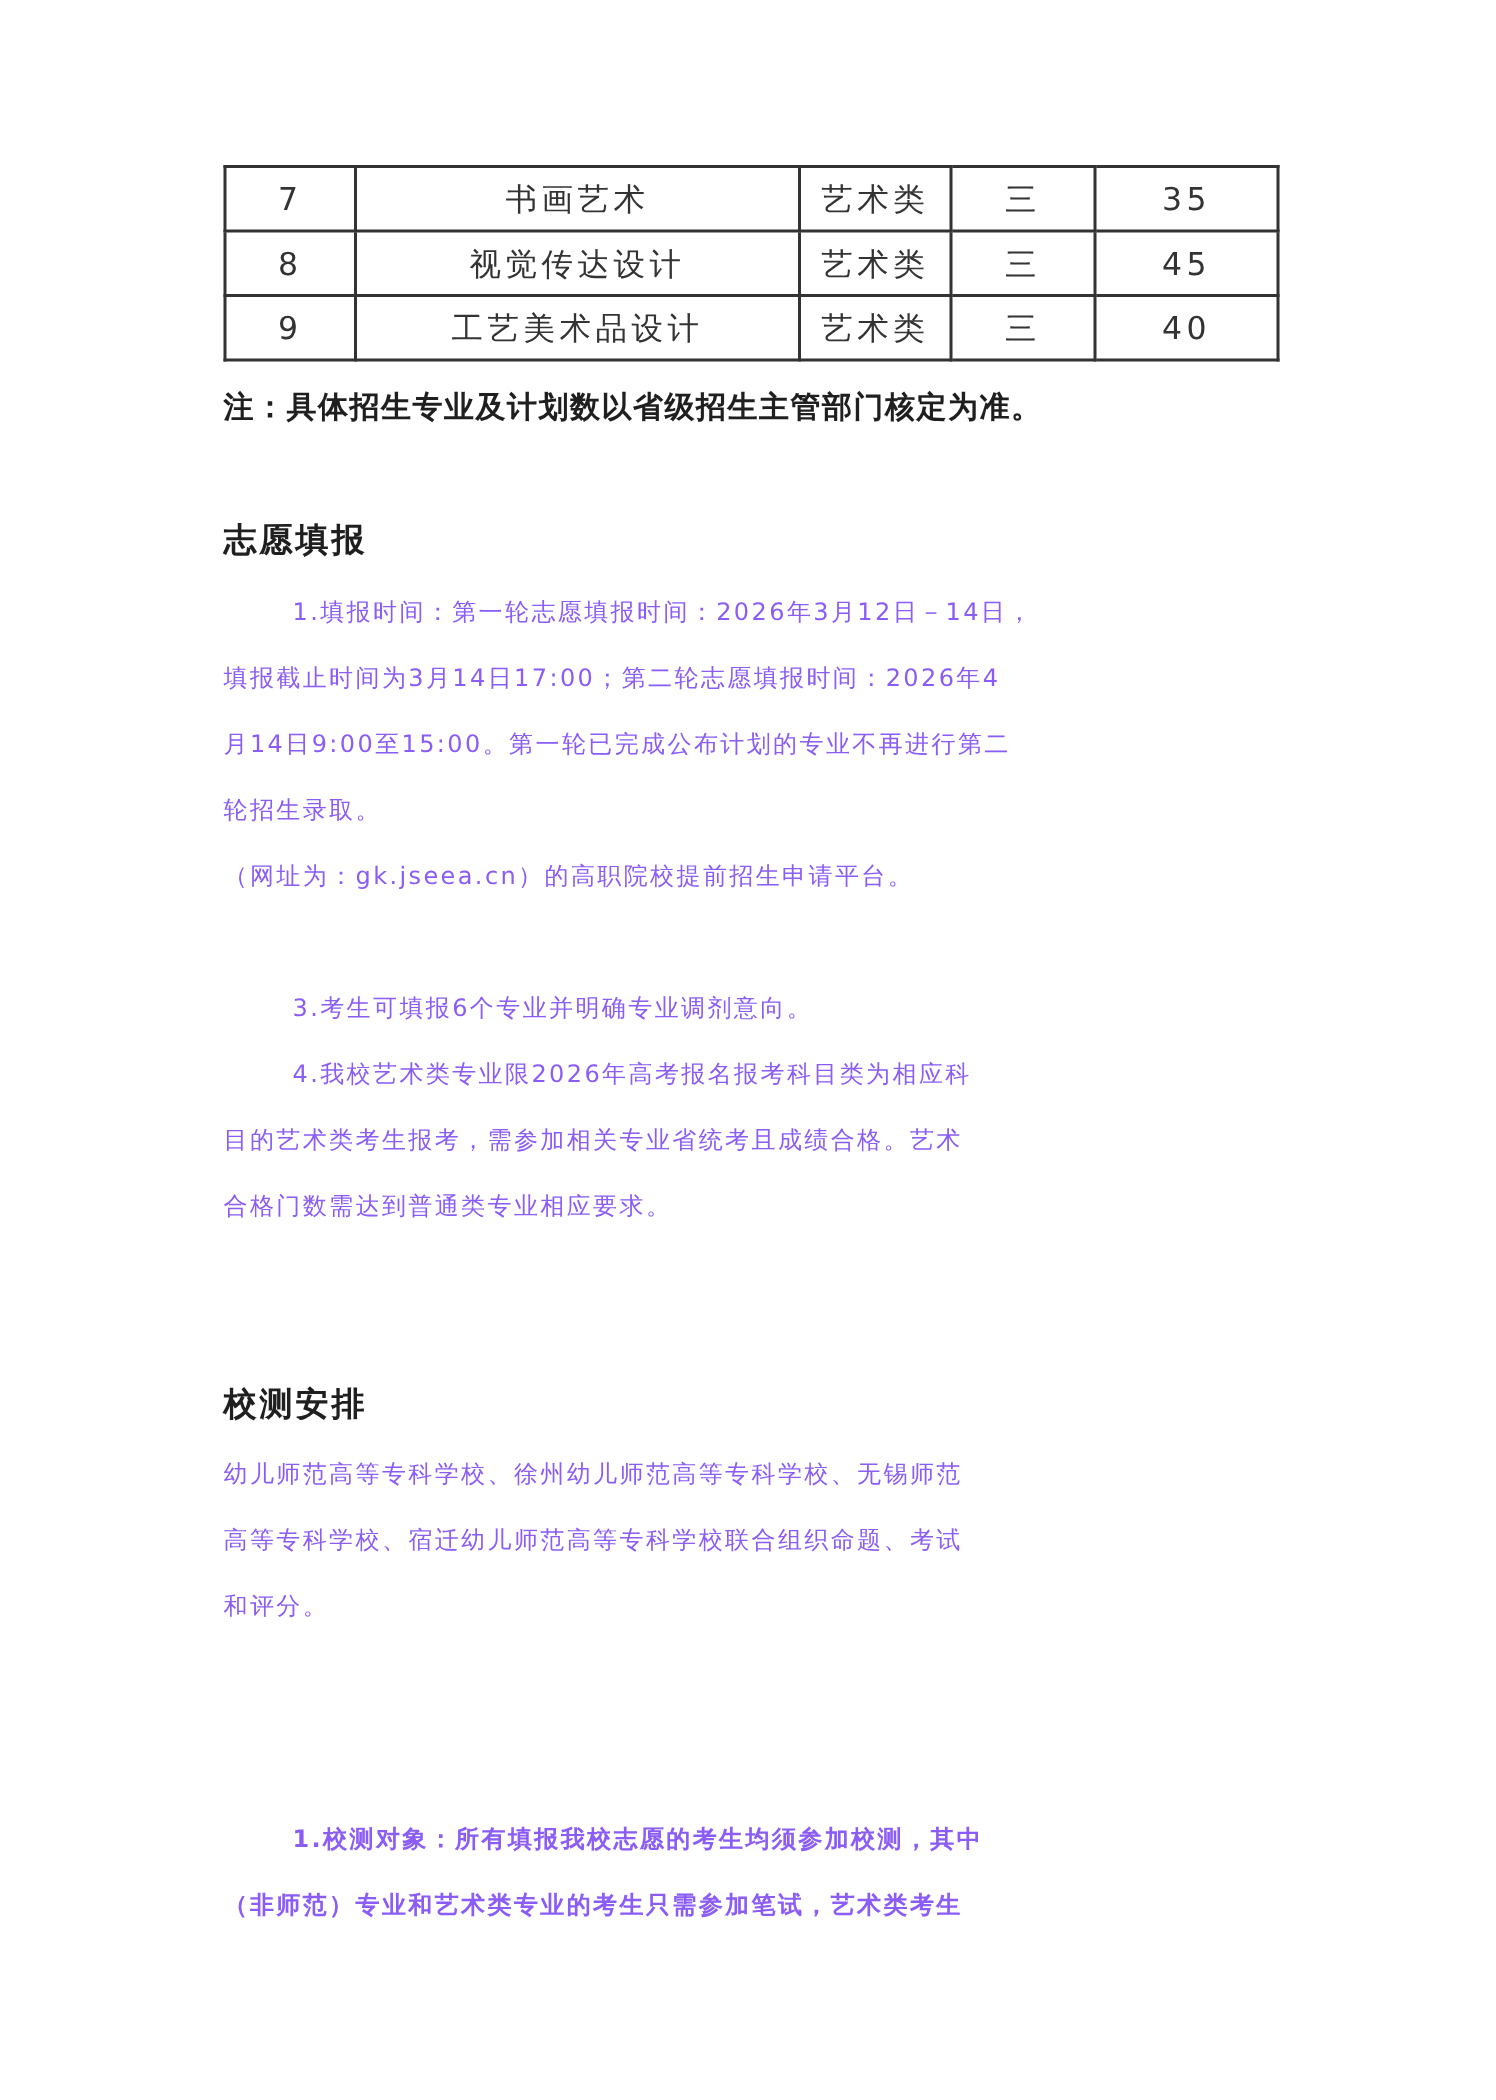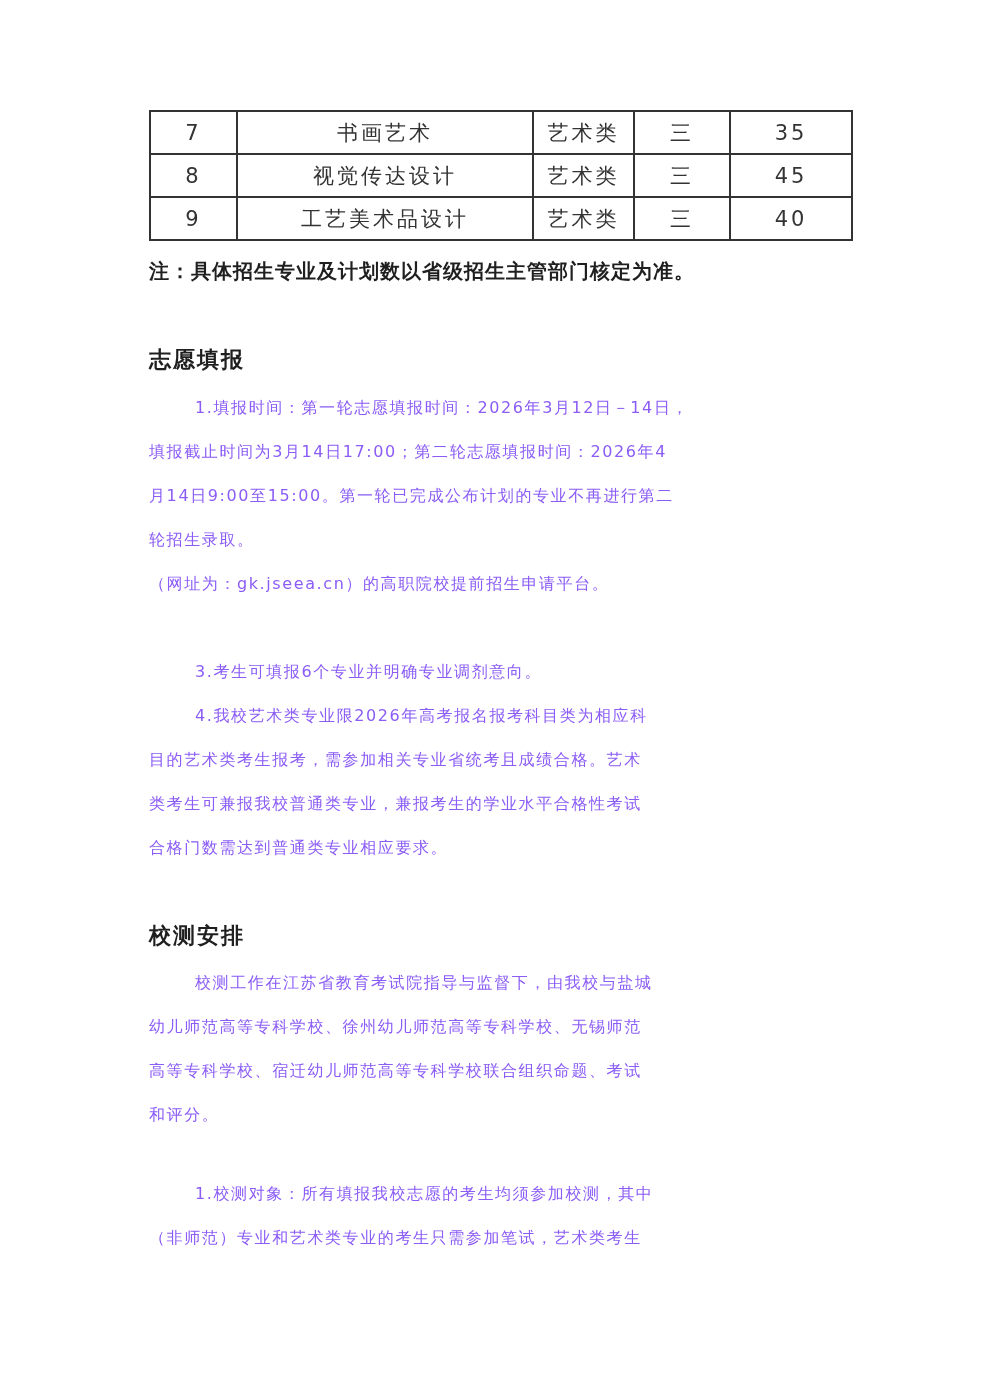--- a/index.html
+++ b/index.html
@@ -89,31 +89,29 @@
     <span class="line">（网址为：gk.jseea.cn）的高职院校提前招生申请平台。</span>
   </div>
 
   <div class="para" style="top:650px;">
     <span class="line indent">3.考生可填报6个专业并明确专业调剂意向。</span>
   </div>
 
   <div class="para" style="top:694px;">
     <span class="line indent">4.我校艺术类专业限2026年高考报名报考科目类为相应科</span>
     <span class="line">目的艺术类考生报考，需参加相关专业省统考且成绩合格。艺术</span>
-    <span class="line">类考生可兼报我校普通类专业，兼报考生的学业水平合格性考试</span>
     <span class="line">合格门数需达到普通类专业相应要求。</span>
   </div>
 
   <div class="heading" style="top:921px;">校测安排</div>
 
   <div class="para" style="top:961px;">
-    <span class="line indent">校测工作在江苏省教育考试院指导与监督下，由我校与盐城</span>
     <span class="line">幼儿师范高等专科学校、徐州幼儿师范高等专科学校、无锡师范</span>
     <span class="line">高等专科学校、宿迁幼儿师范高等专科学校联合组织命题、考试</span>
     <span class="line">和评分。</span>
   </div>
 
-  <div class="para" style="top:1172px;">
+  <div class="para" style="top:1204px;font-weight:bold;">
     <span class="line indent">1.校测对象：所有填报我校志愿的考生均须参加校测，其中</span>
     <span class="line">（非师范）专业和艺术类专业的考生只需参加笔试，艺术类考生</span>
   </div>
 
 </div>
 
 </body></html>

